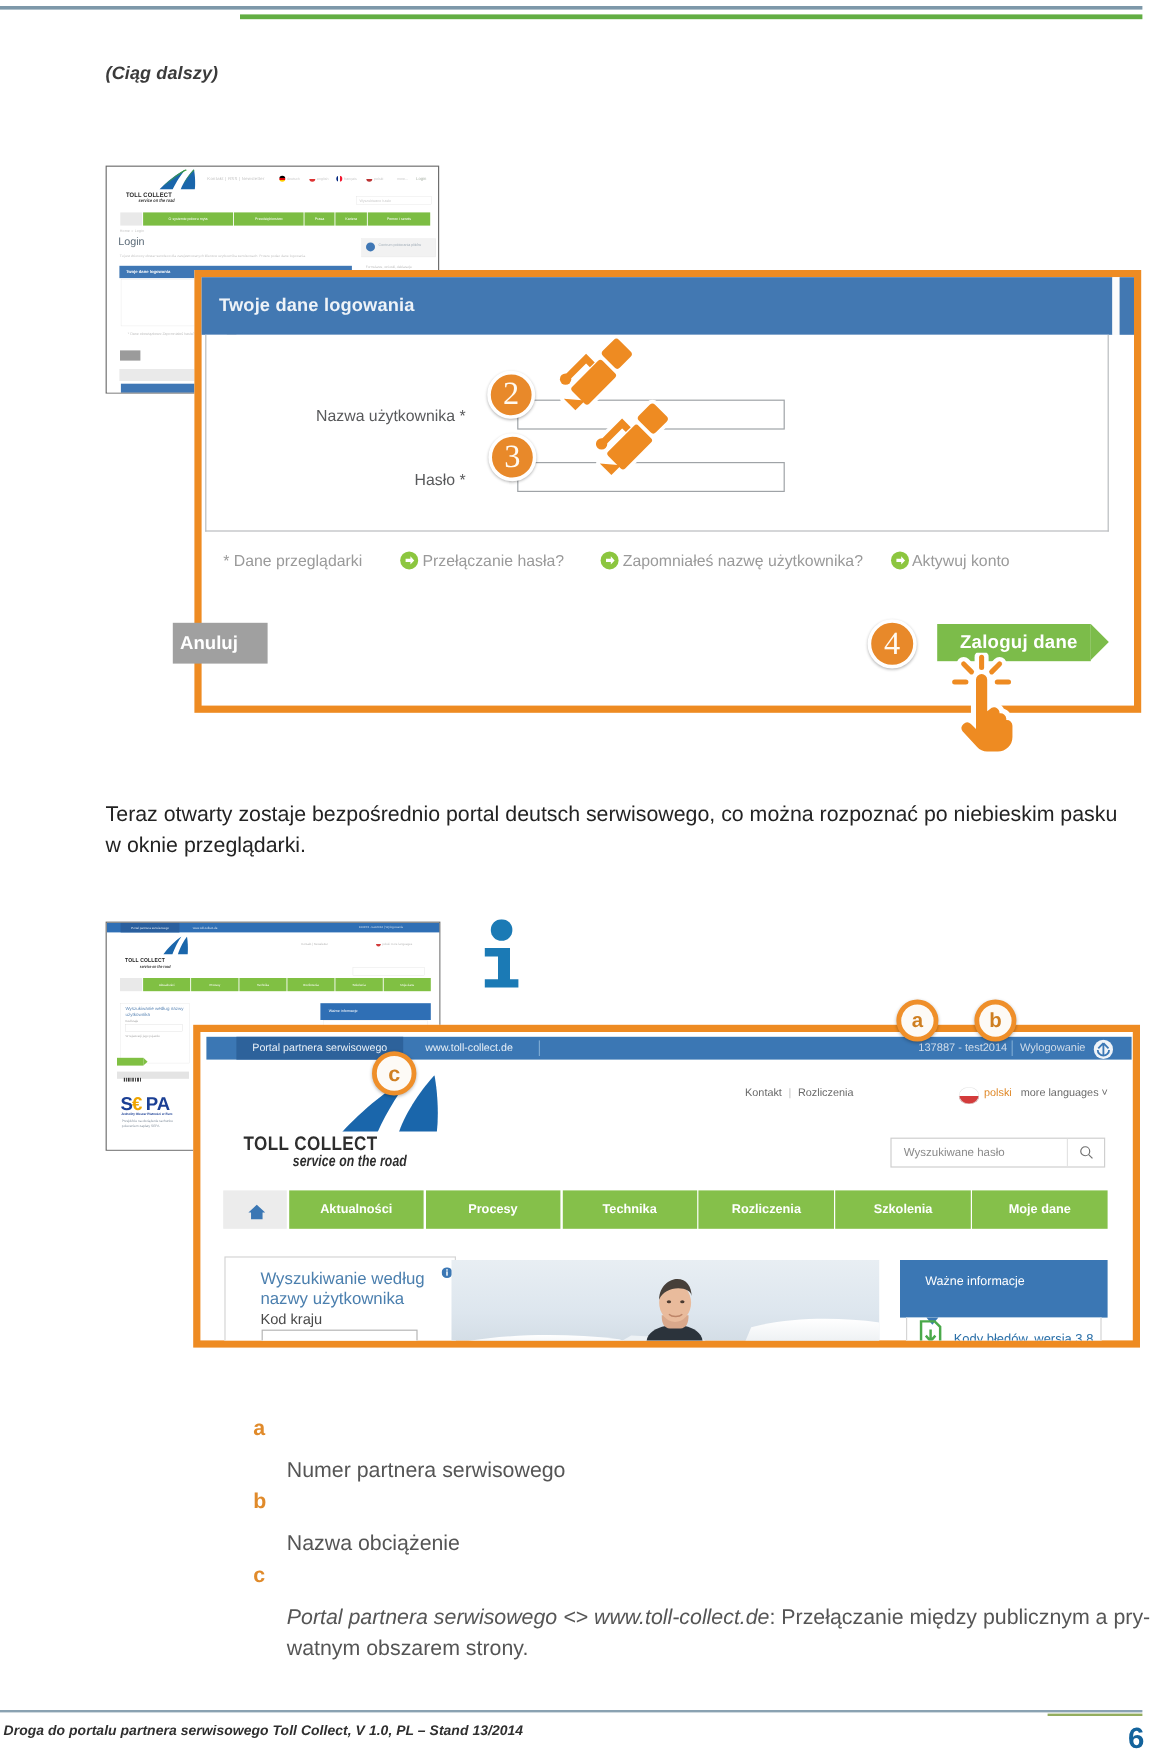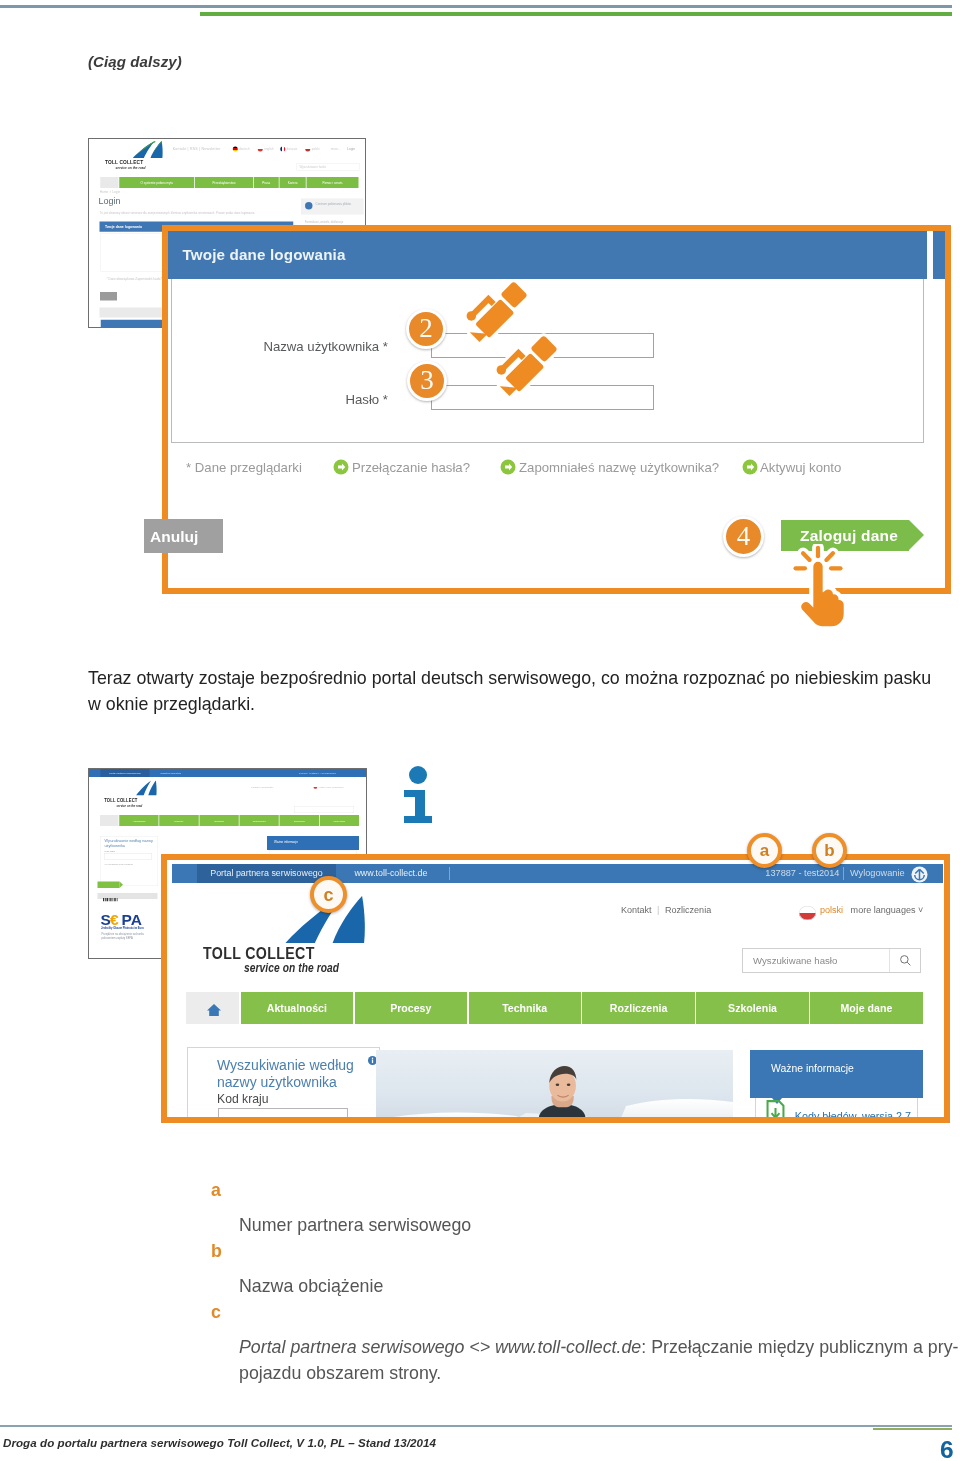--- a/index.html
+++ b/index.html
@@ -481,38 +481,38 @@
   </div>
   <div id="z2-rightbox">
       <div class="t">Ważne informacje</div>
     </div>
   <div id="z2-rightbox2"></div>
   <div class="abs" style="left:605px;top:238px;width:0;height:0;border-left:5px solid transparent;border-right:5px solid transparent;border-top:6px solid #3b77b4"></div>
   <svg style="position:absolute;left:597.6px;top:239.6px;width:21px;height:25px" viewBox="0 0 18 22">
     <path d="M2 1 H12 L16 5 V21 H2 Z" fill="none" stroke="#4aa94a" stroke-width="1.8"></path>
     <path d="M9 7 V15 M5.5 11.5 L9 15.5 L12.5 11.5" stroke="#4aa94a" stroke-width="1.8" fill="none"></path>
   </svg>
-  <div id="z2-rb2txt">Kody błędów, wersja 2.7</div>
+  <div id="z2-rb2txt">Kody błędów, wersja 3.8</div>
 </div>
 
 <div class="abs obadge" style="left:747px;top:833px;width:35px;height:35px;font-size:17px">a</div>
 <div class="abs obadge" style="left:812px;top:833px;width:35px;height:35px;font-size:17px">b</div>
 <div class="abs obadge" style="left:310px;top:876px;width:37px;height:37px;font-size:18px">c</div>
 
 <div class="abs" id="legend">
   <div class="row">
     <div class="k">a</div>
     <div class="t">Numer partnera serwisowego</div>
   </div>
   <div class="row">
     <div class="k">b</div>
     <div class="t">Nazwa obciążenie</div>
   </div>
   <div class="row">
     <div class="k">c</div>
-    <div class="t"><i>Portal partnera serwisowego &lt;&gt; www.toll-collect.de</i><span>: Przełączanie między publicznym a pry-</span><br><span>pojazdu obszarem strony.</span></div>
+    <div class="t"><i>Portal partnera serwisowego &lt;&gt; www.toll-collect.de</i><span>: Przełączanie między publicznym a pry-</span><br><span>watnym obszarem strony.</span></div>
   </div>
 </div>
 
 <div class="abs" id="rule-bot-blue"></div>
 <div class="abs" id="rule-bot-green"></div>
 <div class="abs" id="footer-text">Droga do portalu partnera serwisowego Toll Collect, V 1.0, PL – Stand 13/2014</div>
 <div class="abs" id="page-num">6</div>
 
 </body></html>

